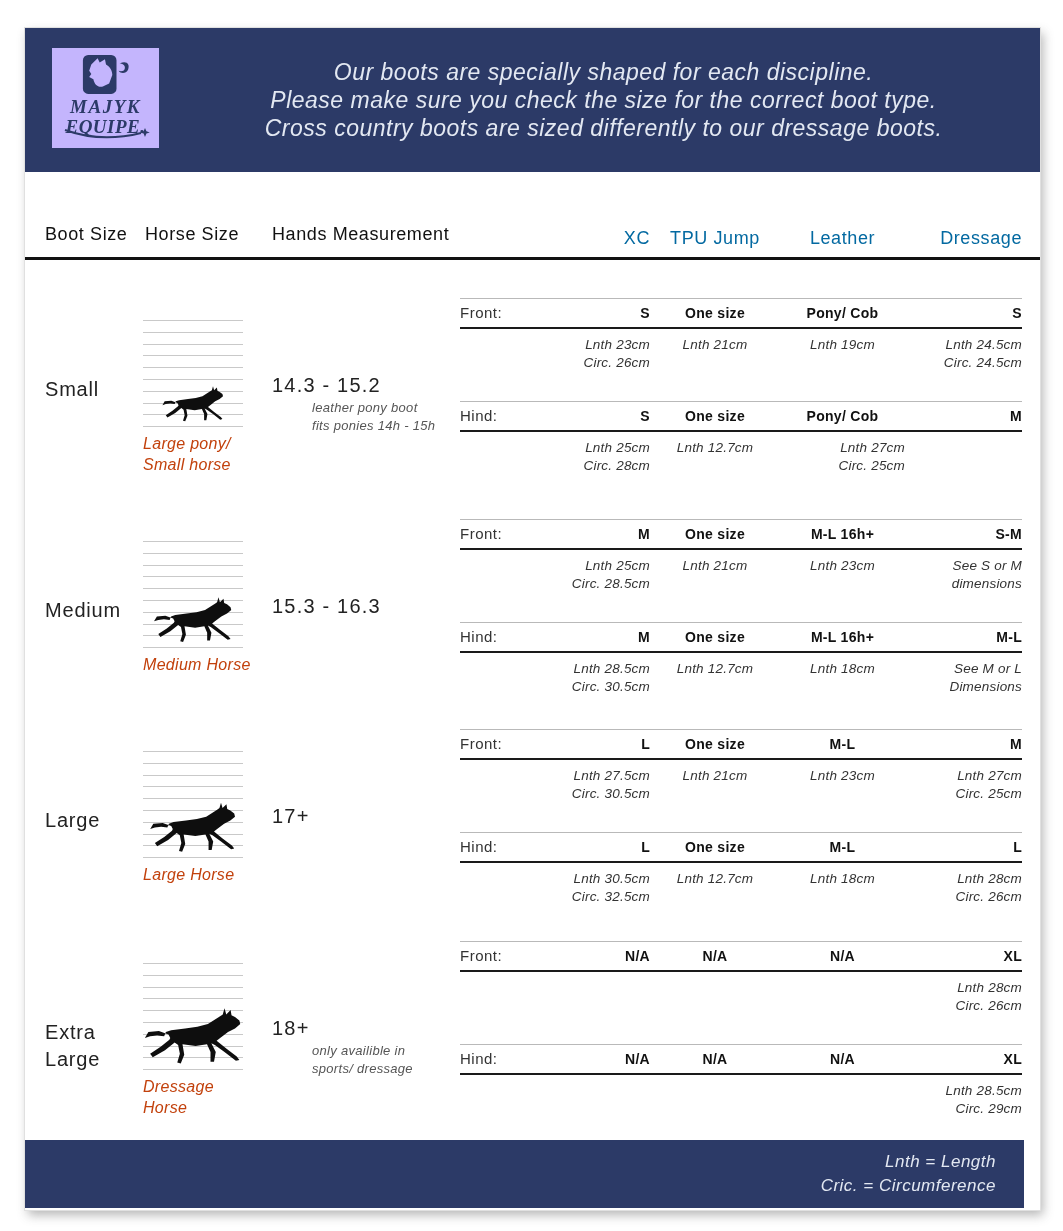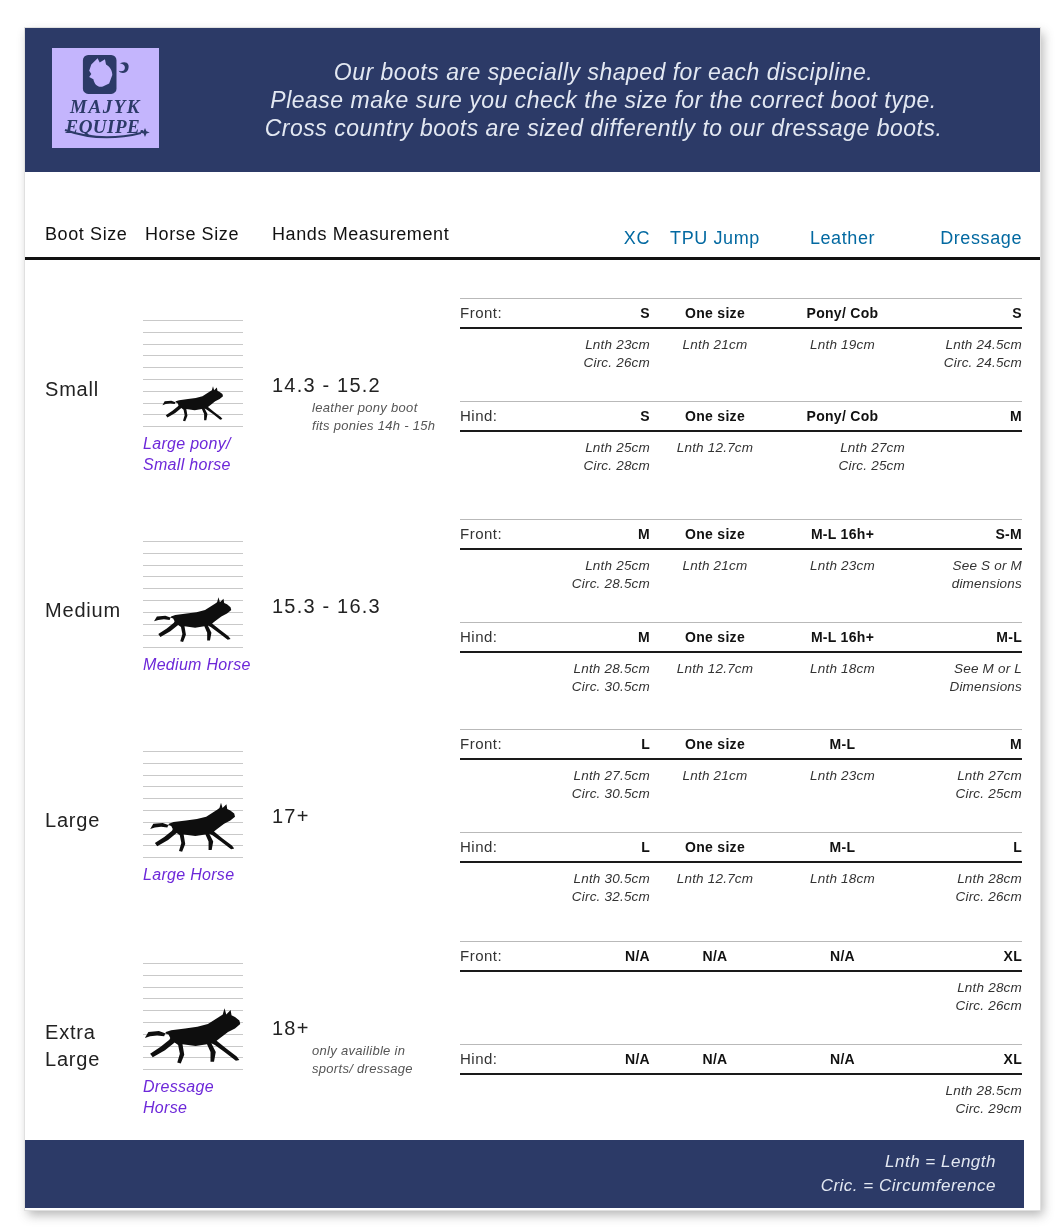--- a/index.html
+++ b/index.html
@@ -46,21 +46,21 @@
   
   .section{position:absolute;left:0;width:100%;height:206px;}
   .sec-0{top:270px;} .sec-1{top:491px;} .sec-2{top:701px;} .sec-3{top:913px;}
   .boot-label{position:absolute;left:20px;top:78px;font-size:20px;letter-spacing:.8px;color:#222;line-height:1.35;}
   .ruler{
     position:absolute;left:118px;top:22px;width:100px;height:108px;
     background:repeating-linear-gradient(to bottom,#c9c9c9 0 1px,transparent 1px 11.8px);
   }
   .horse{position:absolute;left:50%;transform:translateX(-50%);bottom:5px;}
   .horse svg{display:block;}
-  .caption{position:absolute;left:118px;top:136px;font-style:italic;font-size:16px;color:#6d28d9;line-height:1.3;letter-spacing:.3px;}
+  .caption{position:absolute;left:118px;top:136px;font-style:italic;font-size:16px;color:#c2410c;line-height:1.3;letter-spacing:.3px;}
   .hands{position:absolute;left:247px;top:76px;font-size:20px;letter-spacing:1.2px;color:#222;}
   .hands-note{position:absolute;left:247px;top:101px;font-style:italic;font-size:13px;color:#555;line-height:1.4;letter-spacing:.3px;margin-left:40px;}
   .subtable{position:absolute;left:435px;top:0;width:562px;}
   .grid5{display:grid;grid-template-columns:90px 100px 130px 125px 117px;}
   .size-line{
     align-items:baseline;border-top:1px solid #b9b9b9;border-bottom:2.5px solid #1a1a1a;
     padding:5px 0 6px;
   }
   .size-line .lab{font-size:15px;color:#333;letter-spacing:.5px;}
   .size-line .sz{font-weight:700;font-size:14px;color:#111;letter-spacing:.3px;}

